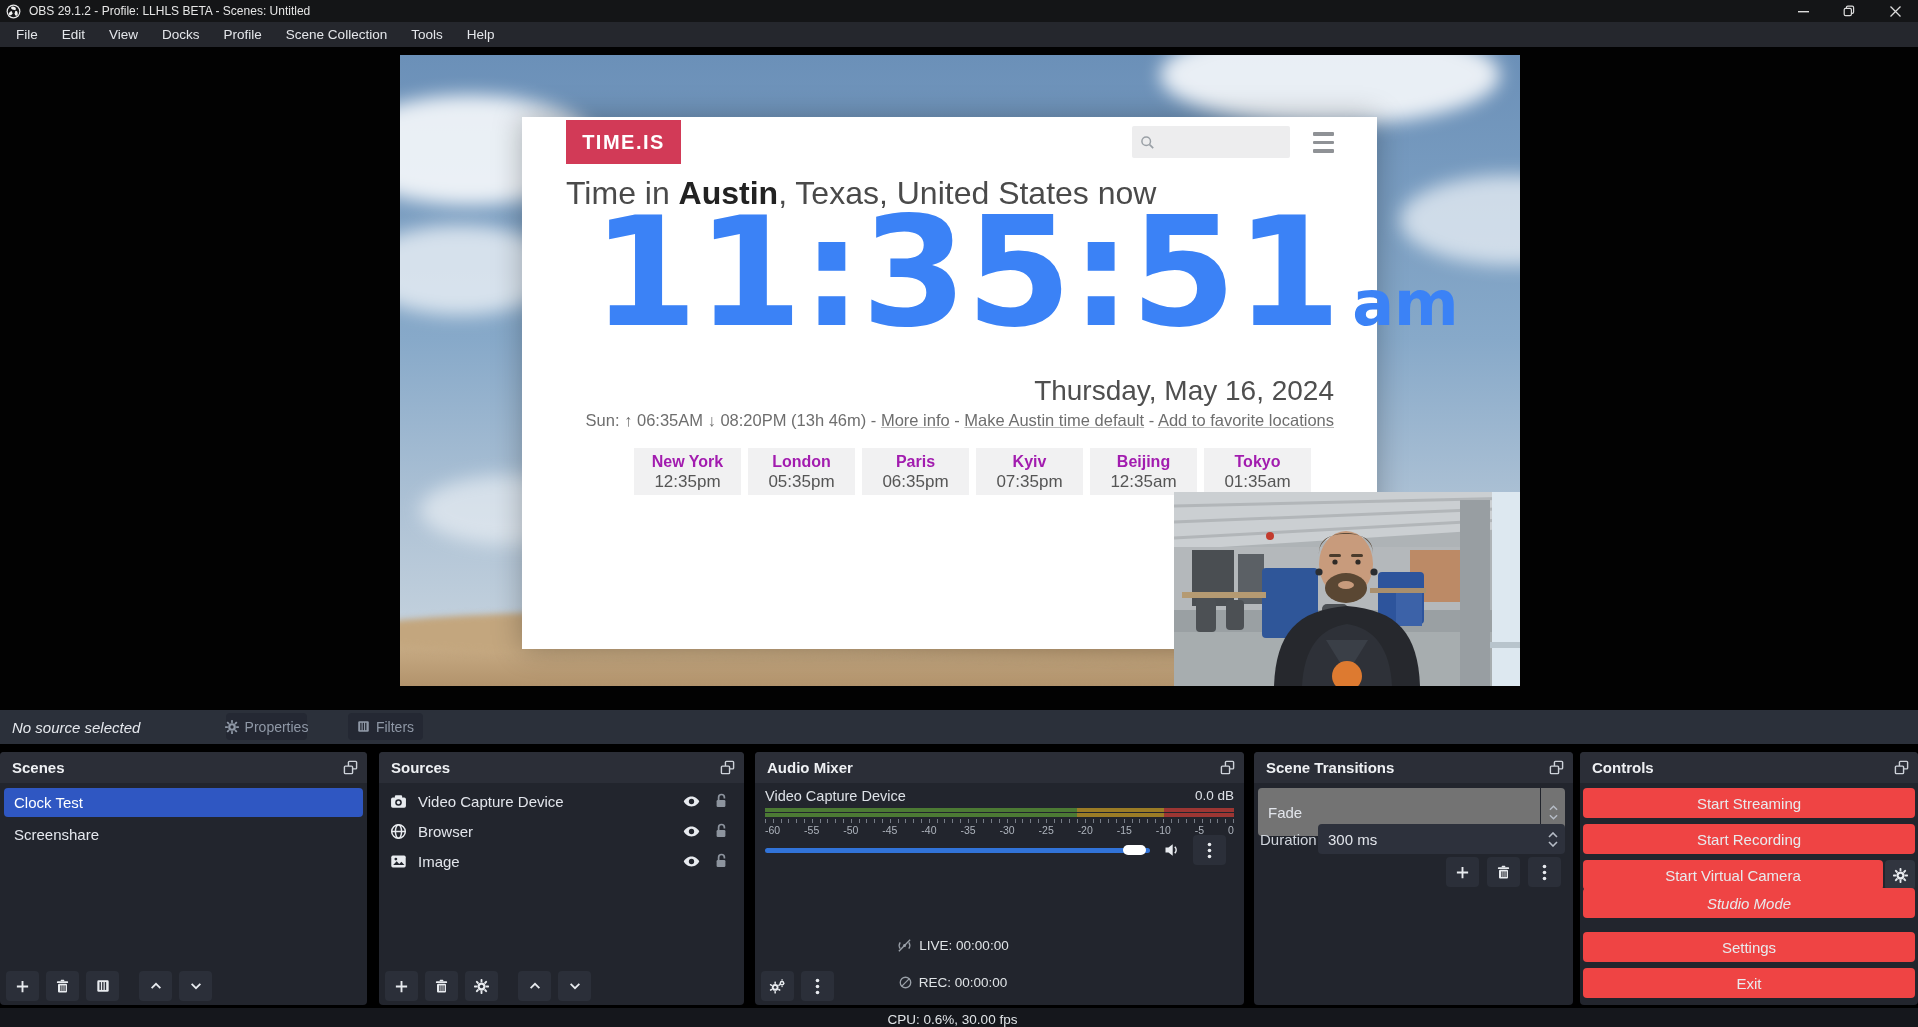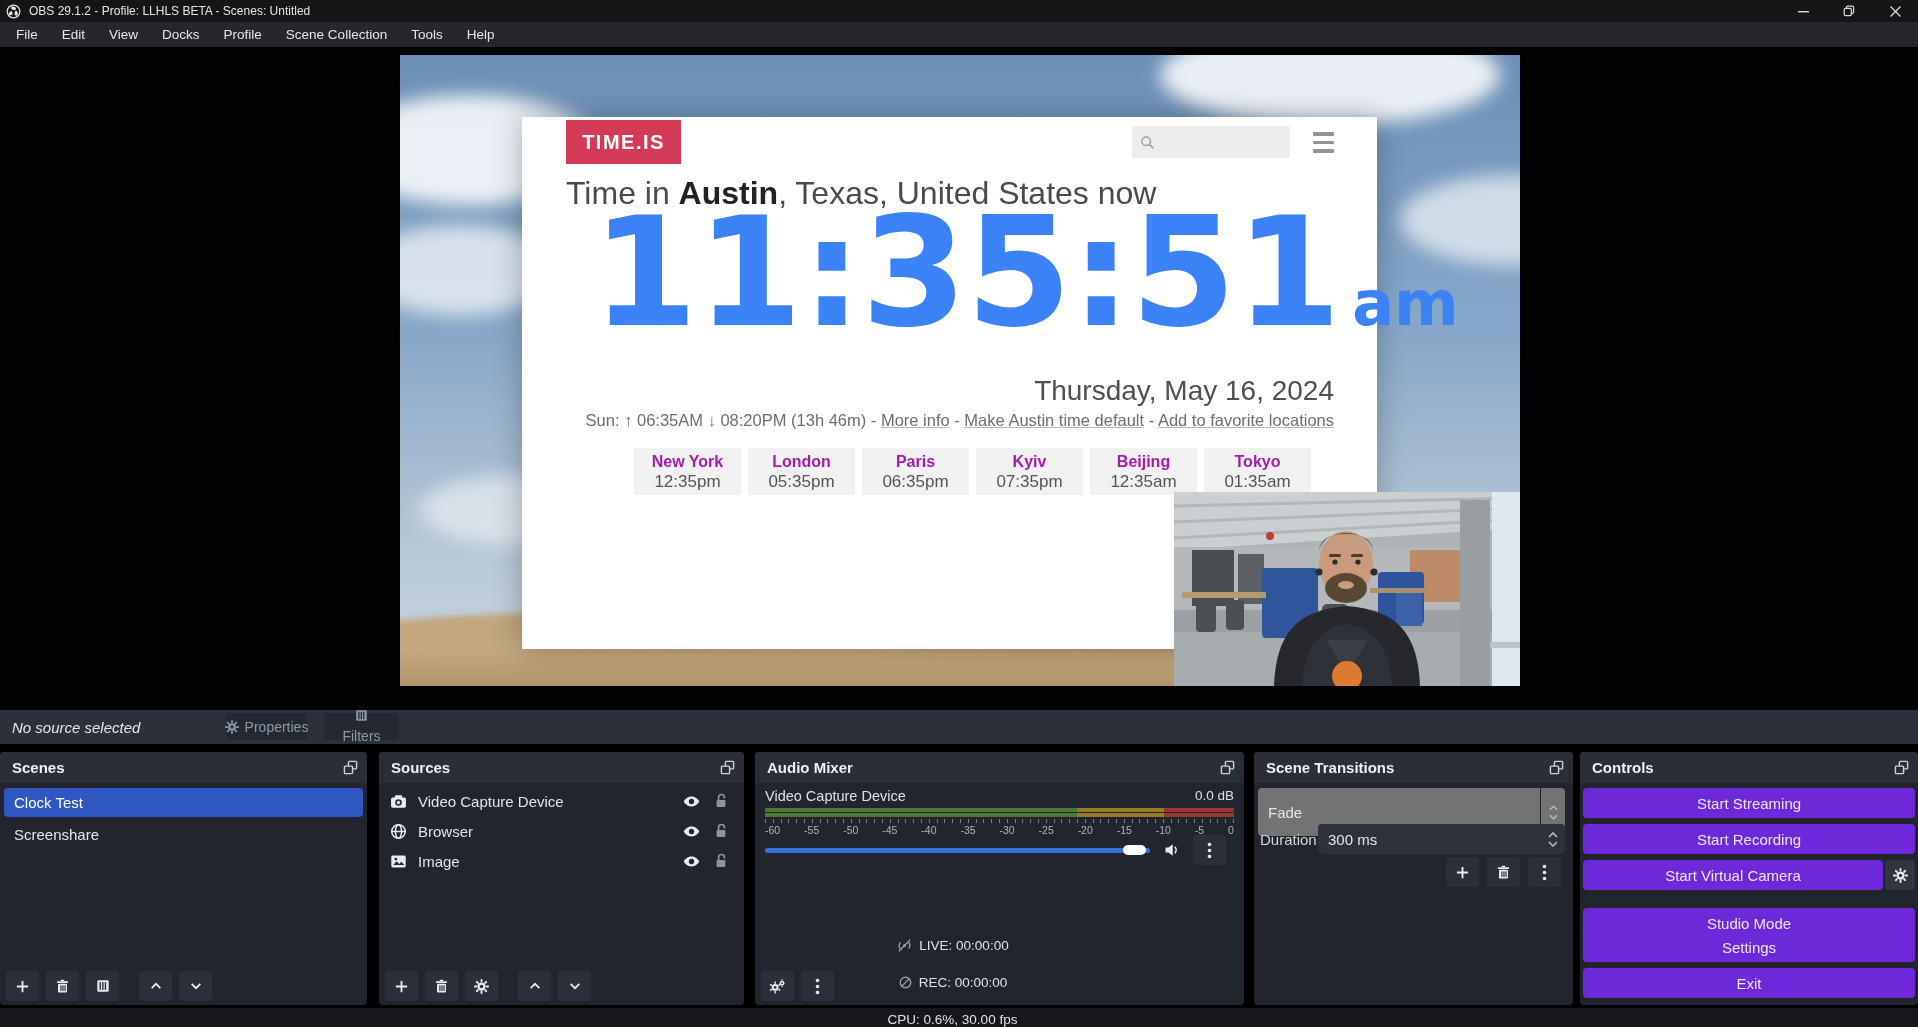--- a/index.html
+++ b/index.html
@@ -89,21 +89,21 @@
   
   .tr-select{position:absolute;left:4px;right:8px;top:36px;height:48px;background:#737373;border-radius:4px;display:flex;align-items:center;font-size:15px;color:#e2e5eb;}
   .tr-select .v{margin-left:10px;flex:1;}
   .tr-spin{border-left:1px solid #21242c;width:24px;height:100%;display:flex;flex-direction:column;align-items:center;justify-content:center;gap:3px;}
   .tr-durlabel{position:absolute;left:6px;top:79px;font-size:15px;color:#cfd4db;}
   .tr-spinbox{position:absolute;left:64px;right:8px;top:72px;height:30px;background:#2d313c;border-radius:4px;display:flex;align-items:center;font-size:15px;color:#e2e5eb;}
   .tr-spinbox .v{margin-left:10px;flex:1;}
   .tr-btns{position:absolute;right:12px;top:105px;display:flex;gap:8px;}
 
   
-  .ctl-btn{position:absolute;left:3px;width:332px;height:30px;background:#6d28d9;border-radius:4px;display:flex;align-items:center;justify-content:center;font-size:15px;color:#e8eaed;}
+  .ctl-btn{position:absolute;left:3px;width:332px;height:30px;background:#ef4444;border-radius:4px;display:flex;align-items:center;justify-content:center;font-size:15px;color:#e8eaed;}
   .ctl-btn.narrow{width:300px;}
   .ctl-gear{position:absolute;right:3px;width:30px;height:30px;background:#31353f;border-radius:4px;display:flex;align-items:center;justify-content:center;}
 
   
   .statusbar{position:absolute;left:0;top:1008px;width:1918px;height:19px;background:#15171c;display:flex;align-items:center;justify-content:flex-end;gap:22px;padding-right:13px;box-sizing:border-box;font-size:13.5px;color:#dfe3e6;flex-direction:column;}
   .sb-item{display:flex;align-items:center;gap:6px;}
 </style>
 </head>
 <body>
 
@@ -284,21 +284,21 @@
               <rect x="7" y="12.6" width="2" height="3.4" rx=".7" transform="rotate(90 8 8)"></rect>
           <rect x="7" y="0" width="2" height="3.4" rx=".7" transform="rotate(135 8 8)"></rect>
               <rect x="7" y="12.6" width="2" height="3.4" rx=".7" transform="rotate(135 8 8)"></rect>
             </g>
         </g>
         <circle cx="8" cy="8" r="1.9" fill="#242833"></circle>
       </svg>
     </span>
     <span>Properties</span>
   </div>
-  <div class="strip-btn" style="left:324px;width:75px;flex-direction:column;">
+  <div class="strip-btn" style="left:348px;width:75px;">
     <span>
       <svg width="13" height="13" viewBox="0 0 16 16">
         <rect x="1.5" y="1.5" width="13" height="13" rx="1.5" fill="#8f98a6"></rect>
         <rect x="4" y="3.5" width="1.6" height="9" fill="#242833"></rect>
         <rect x="7" y="3.5" width="1.6" height="9" fill="#242833"></rect>
         <rect x="10" y="3.5" width="1.6" height="9" fill="#242833"></rect>
       </svg>
     </span>
     <span>Filters</span>
   </div>
@@ -651,21 +651,21 @@
           <rect x="7" y="0" width="2" height="3.4" rx=".7" transform="rotate(45 8 8)"></rect>
           <rect x="7" y="12.6" width="2" height="3.4" rx=".7" transform="rotate(45 8 8)"></rect>
           <rect x="7" y="0" width="2" height="3.4" rx=".7" transform="rotate(90 8 8)"></rect>
           <rect x="7" y="12.6" width="2" height="3.4" rx=".7" transform="rotate(90 8 8)"></rect>
           <rect x="7" y="0" width="2" height="3.4" rx=".7" transform="rotate(135 8 8)"></rect>
           <rect x="7" y="12.6" width="2" height="3.4" rx=".7" transform="rotate(135 8 8)"></rect>
         </g>
         <circle cx="8" cy="8" r="1.9" fill="#31353f"></circle>
       </svg>
   </div>
-  <div class="ctl-btn" style="top:156px;">
+  <div class="ctl-btn" style="top:136px;font-style:italic;">
       <span>Studio Mode</span>
     </div>
   <div class="ctl-btn" style="top:180px;">
       <span>Settings</span>
     </div>
   <div class="ctl-btn" style="top:216px;">
       <span>Exit</span>
     </div>
 </div>
 

